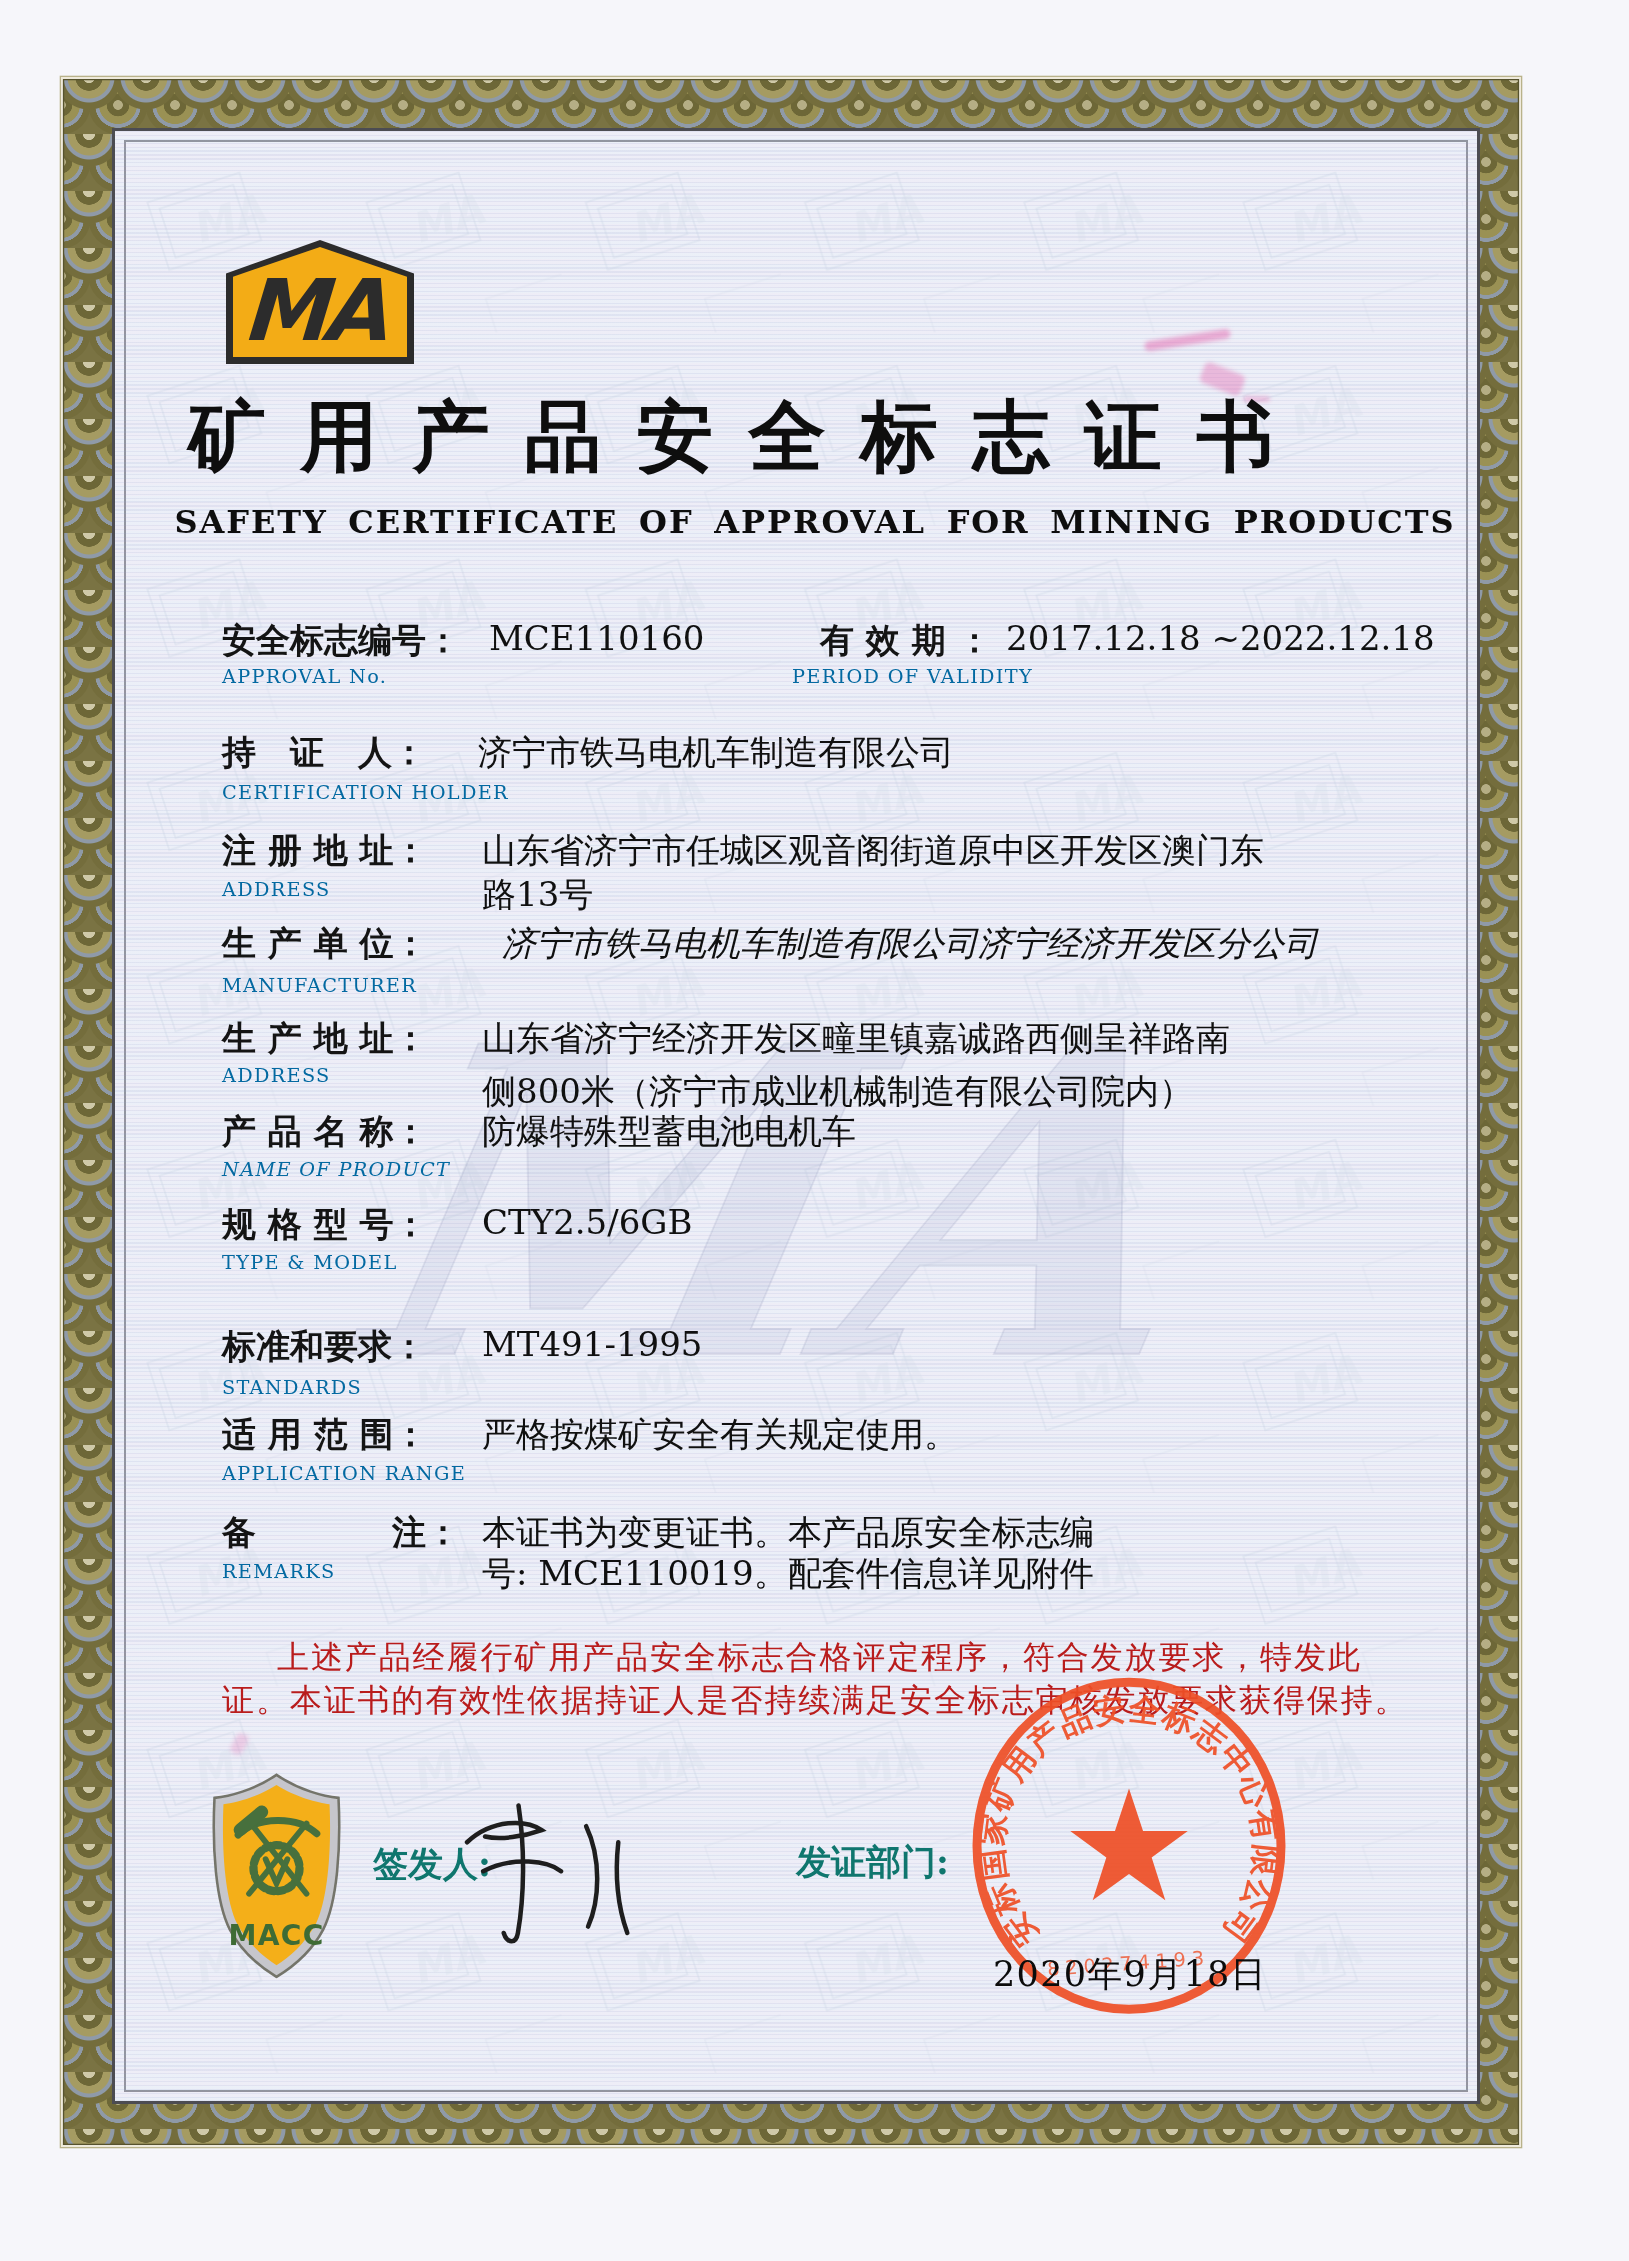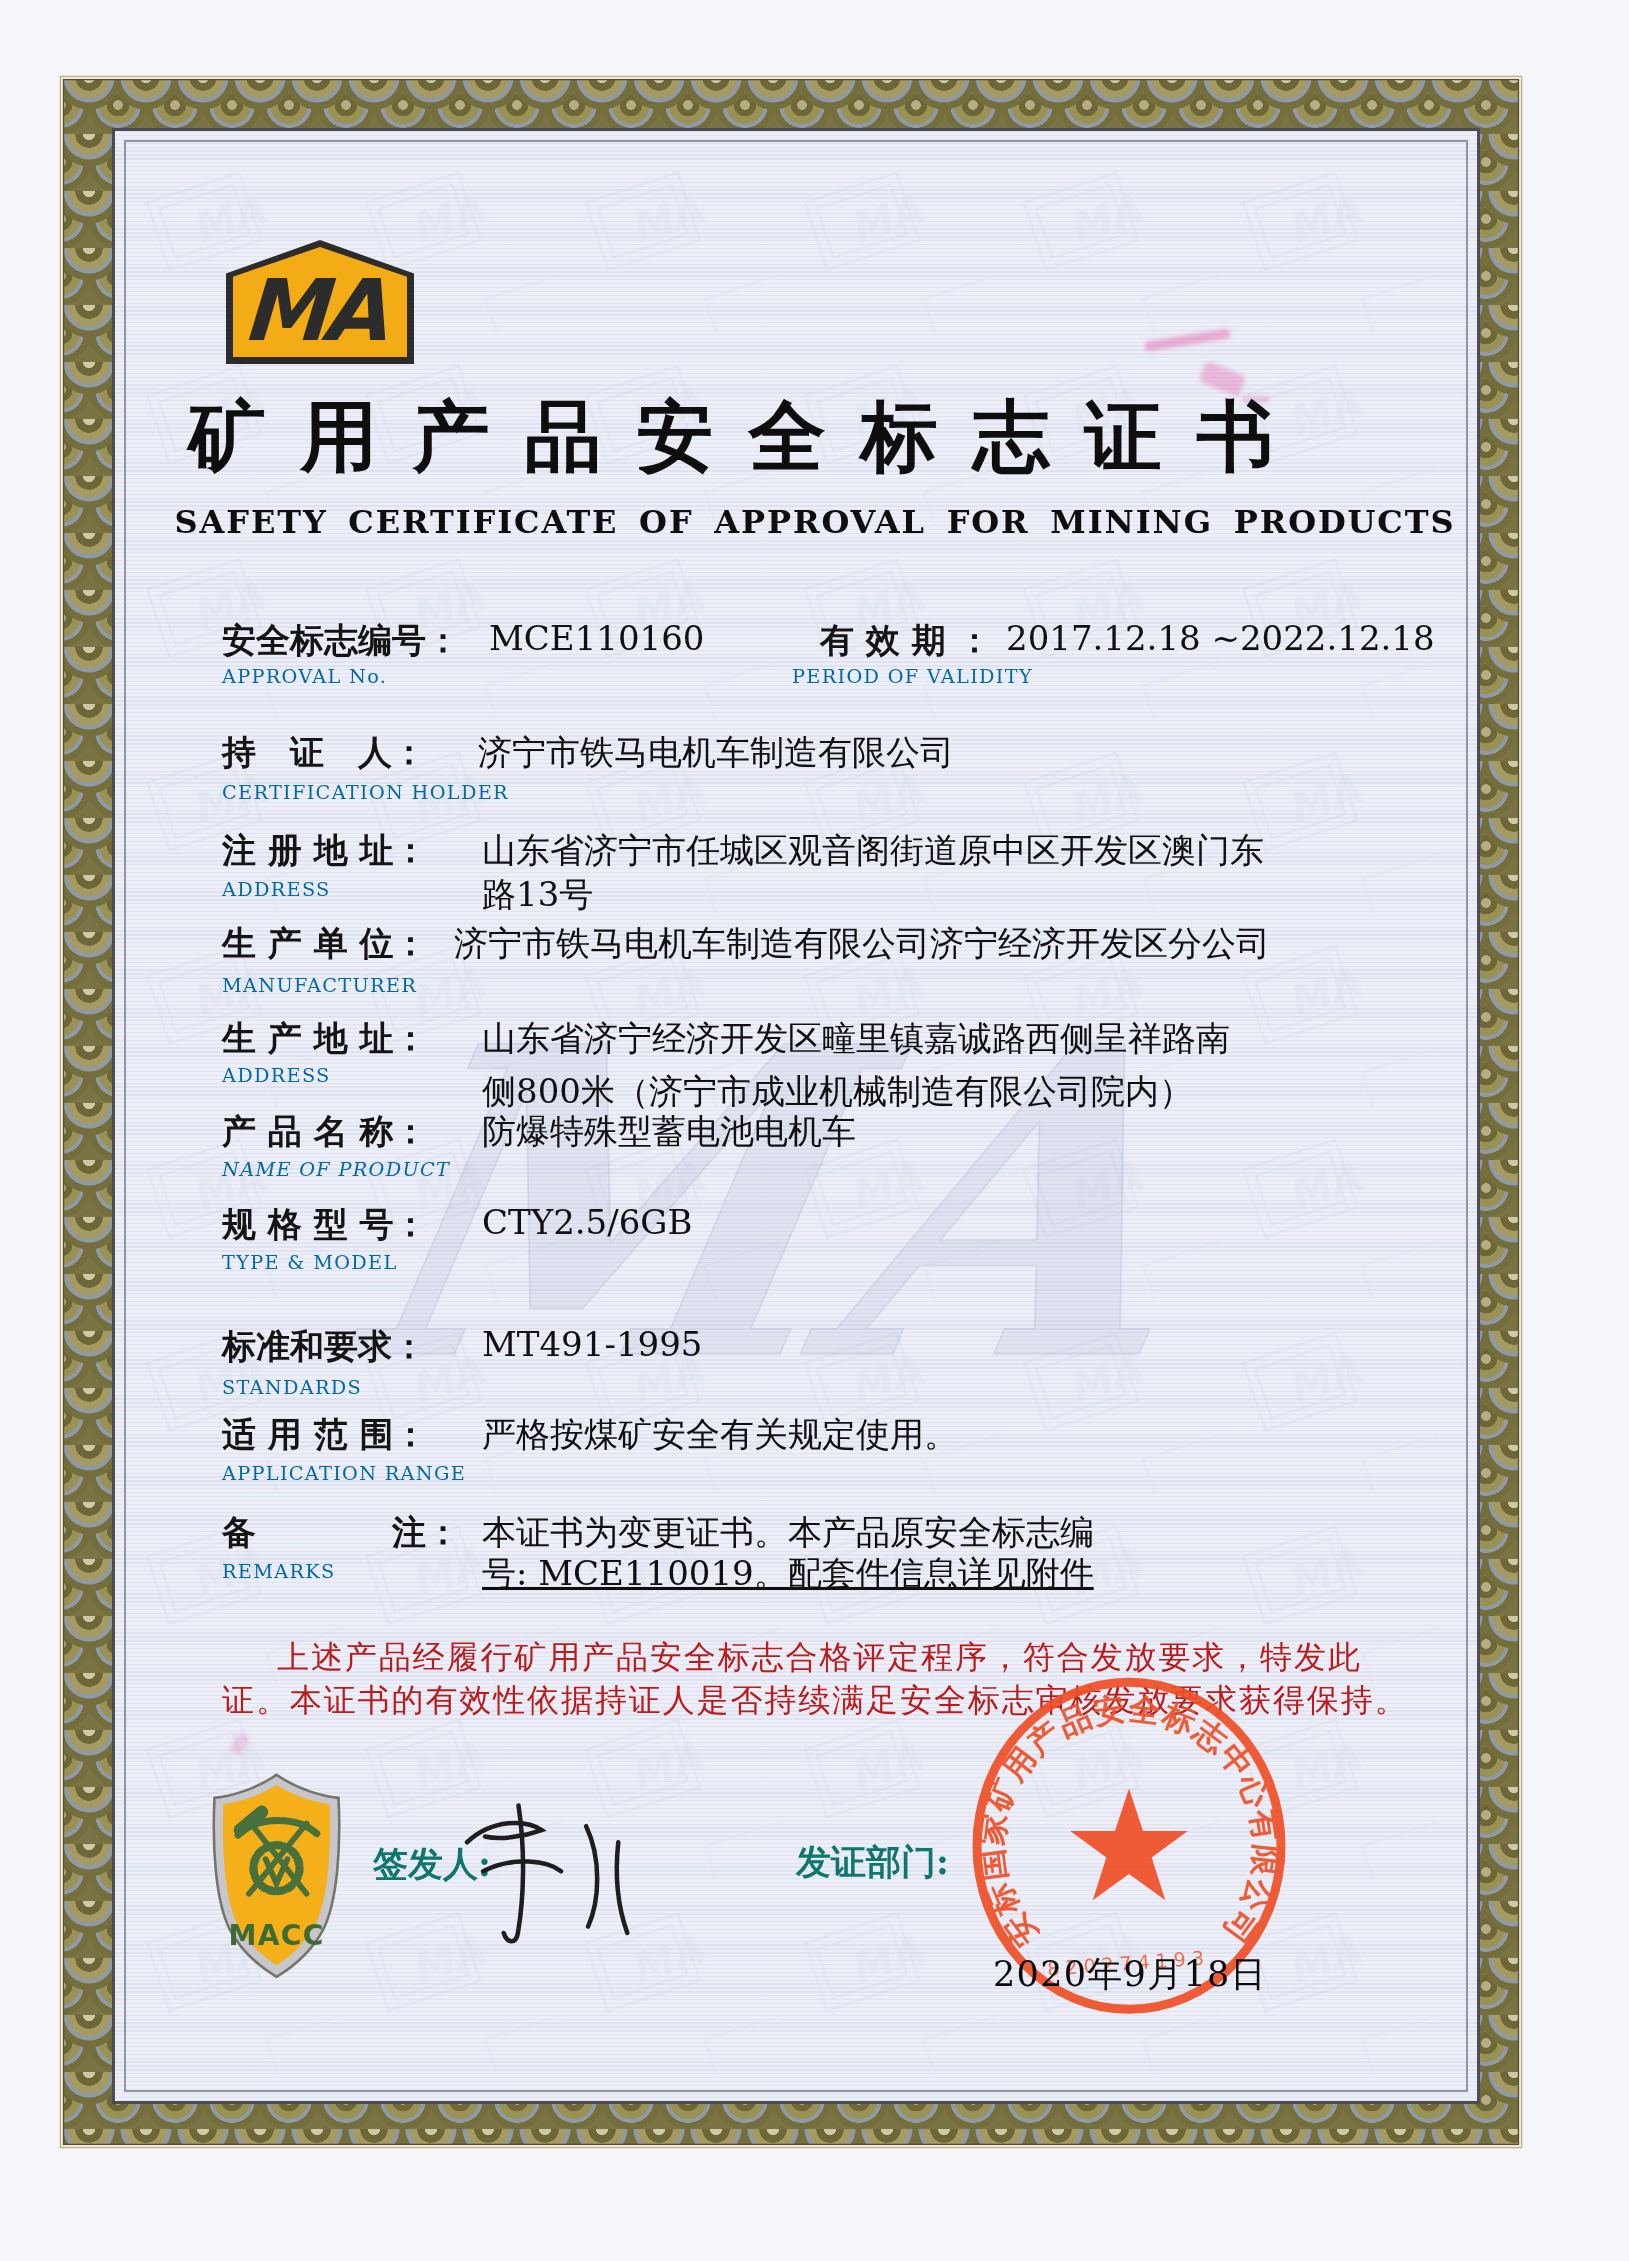--- a/index.html
+++ b/index.html
@@ -120,21 +120,21 @@
 <span class="abs zh" style="left:222px;top:730px;">持　证　人：</span>
 <span class="abs zh-val" style="left:478px;top:730px;">济宁市铁马电机车制造有限公司</span>
 <span class="abs en" style="left:222px;top:781px;">CERTIFICATION HOLDER</span>
 
 <span class="abs zh" style="left:222px;top:828px;">注 册 地 址：</span>
 <span class="abs zh-val" style="left:482px;top:828px;">山东省济宁市任城区观音阁街道原中区开发区澳门东</span>
 <span class="abs zh-val" style="left:482px;top:872px;">路13号</span>
 <span class="abs en" style="left:222px;top:878px;">ADDRESS</span>
 
 <span class="abs zh" style="left:222px;top:921px;">生 产 单 位：</span>
-<span class="abs zh-val" style="left:454px;top:921px;">济宁市铁马电机车制造有限公司济宁经济开发区分公司</span>
+<span class="abs zh-val" style="left:502px;top:921px;font-style:italic;">济宁市铁马电机车制造有限公司济宁经济开发区分公司</span>
 <span class="abs en" style="left:222px;top:974px;">MANUFACTURER</span>
 
 <span class="abs zh" style="left:222px;top:1016px;">生 产 地 址：</span>
 <span class="abs zh-val" style="left:482px;top:1016px;">山东省济宁经济开发区疃里镇嘉诚路西侧呈祥路南</span>
 <span class="abs zh-val" style="left:482px;top:1069px;">侧800米（济宁市成业机械制造有限公司院内）</span>
 <span class="abs en" style="left:222px;top:1064px;">ADDRESS</span>
 
 <span class="abs zh" style="left:222px;top:1109px;">产 品 名 称：</span>
 <span class="abs zh-val" style="left:482px;top:1109px;">防爆特殊型蓄电池电机车</span>
 <span class="abs en" style="left:222px;top:1158px;font-style:italic;">NAME OF PRODUCT</span>
@@ -146,21 +146,21 @@
 <span class="abs zh" style="left:222px;top:1324px;">标准和要求：</span>
 <span class="abs zh-val" style="left:482px;top:1324px;">MT491-1995</span>
 <span class="abs en" style="left:222px;top:1376px;">STANDARDS</span>
 
 <span class="abs zh" style="left:222px;top:1412px;">适 用 范 围：</span>
 <span class="abs zh-val" style="left:482px;top:1412px;">严格按煤矿安全有关规定使用。</span>
 <span class="abs en" style="left:222px;top:1462px;">APPLICATION RANGE</span>
 
 <span class="abs zh" style="left:222px;top:1510px;">备　　　　注：</span>
 <span class="abs zh-val" style="left:482px;top:1510px;">本证书为变更证书。本产品原安全标志编</span>
-<span class="abs zh-val" style="left:482px;top:1551px;text-decoration:underline;">号: MCE110019。配套件信息详见附件</span>
+<span class="abs zh-val" style="left:482px;top:1551px;">号: MCE110019。配套件信息详见附件</span>
 <span class="abs en" style="left:222px;top:1560px;">REMARKS</span>
 
 <span class="abs decl" style="left:277px;top:1636px;">上述产品经履行矿用产品安全标志合格评定程序，符合发放要求，特发此</span>
 <span class="abs decl" style="left:222px;top:1679px;">证。本证书的有效性依据持证人是否持续满足安全标志审核发放要求获得保持。</span>
 
 <svg class="abs" style="left:203px;top:1770px;" width="147" height="213" viewBox="0 0 230 330">
   <path d="M115,6 C150,30 190,40 212,42 C216,120 210,205 188,248 C168,286 138,308 115,322 C92,308 62,286 42,248 C20,205 14,120 18,42 C40,40 80,30 115,6 Z" fill="#c6c6cc" stroke="#74746a" stroke-width="4"></path>
   <path d="M115,22 C145,41 180,50 198,52 C201,120 196,198 177,238 C159,271 135,291 115,304 C95,291 71,271 53,238 C34,198 29,120 32,52 C50,50 85,41 115,22 Z" fill="#f4af19"></path>
   <g stroke="#47703d" fill="none" stroke-linecap="round">
     <circle cx="115" cy="152" r="36" stroke-width="13" stroke-dasharray="9 6"></circle>

